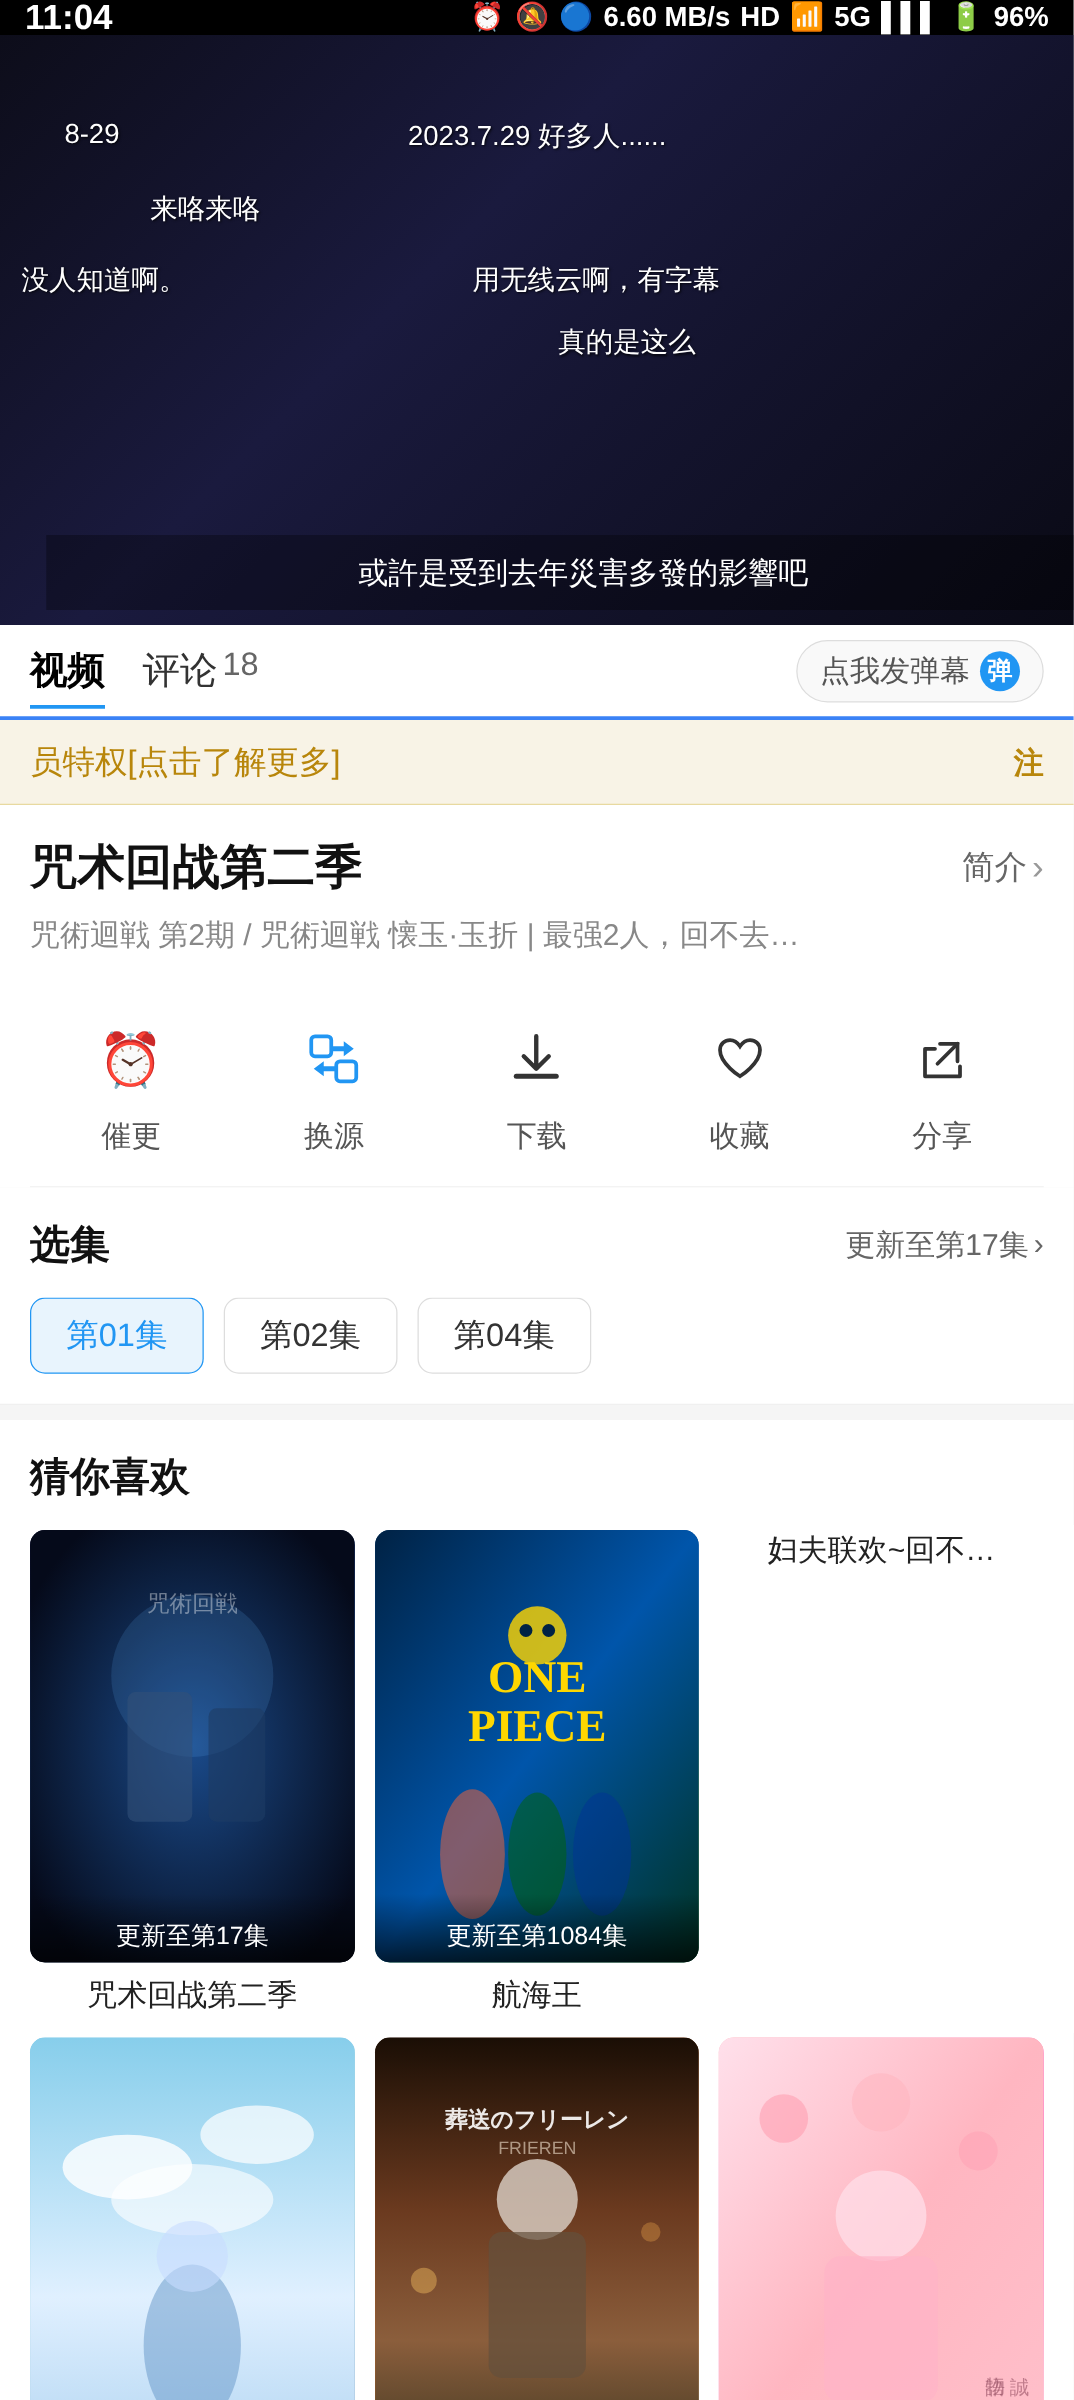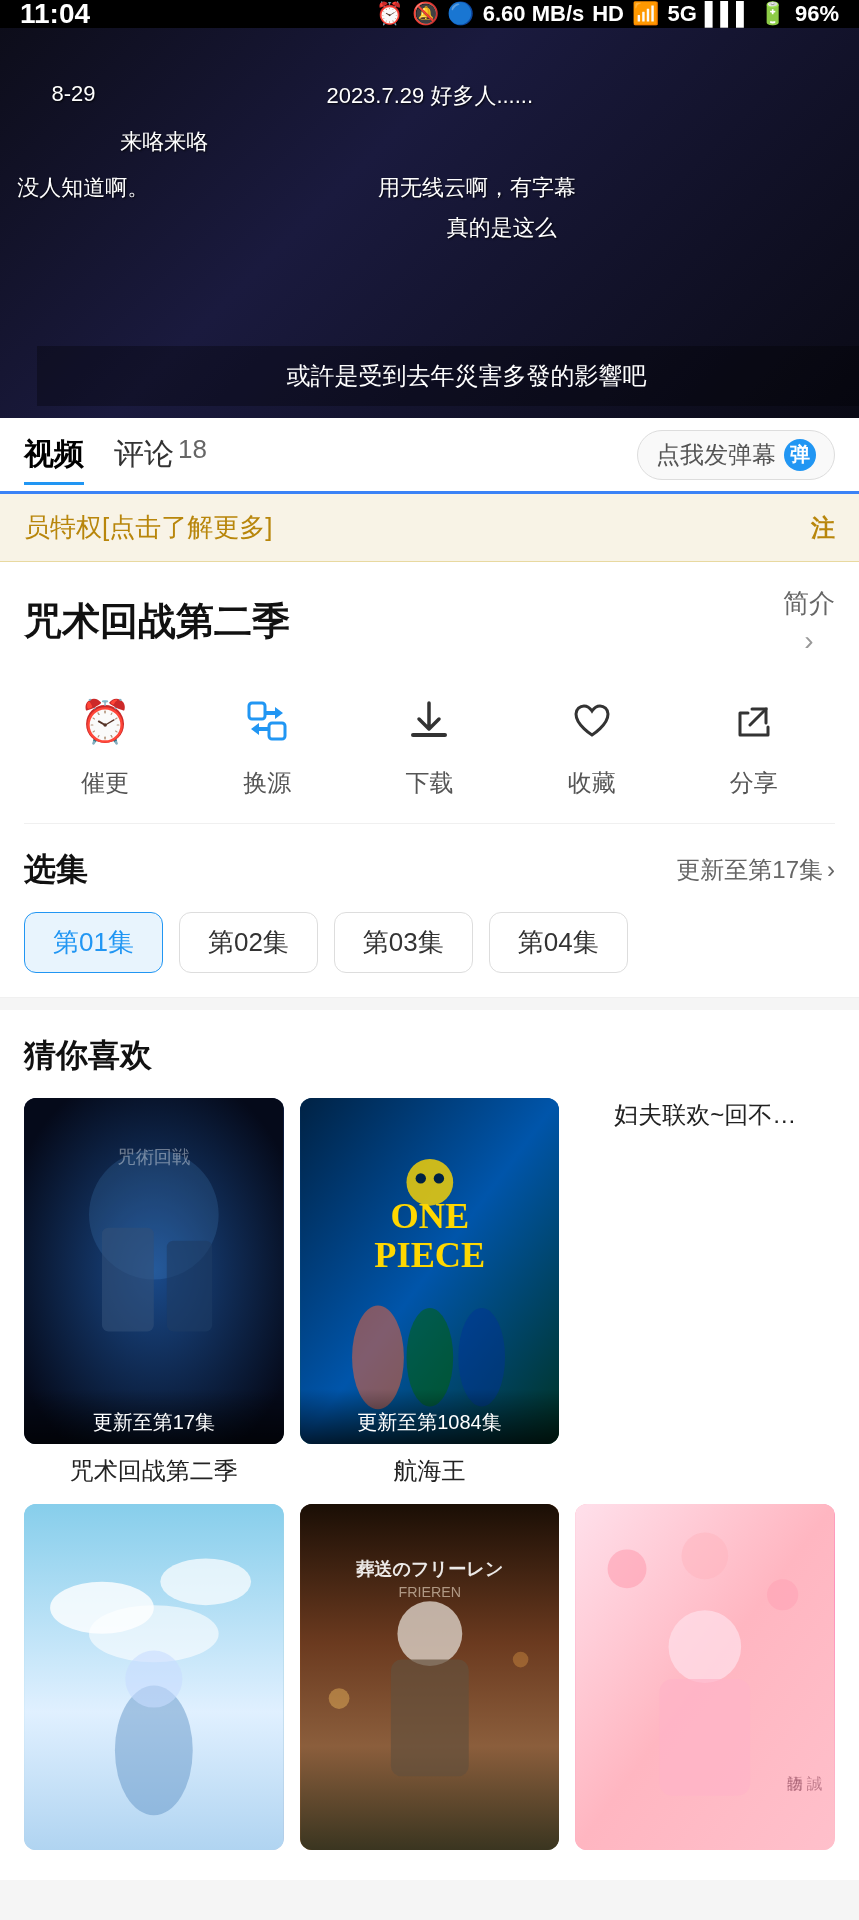--- a/index.html
+++ b/index.html
@@ -30,21 +30,21 @@
       align-items: center;
       gap: 8px;
       font-size: 22px;
     }
     .status-right span { font-size: 22px; }
 
     
     .video-area {
       background: #1a1a2e;
       width: 100%;
-      height: 390px;
+      height: 472px;
       position: relative;
       overflow: hidden;
     }
     .video-bg {
       width: 100%;
       height: 100%;
       background: linear-gradient(135deg, #0d0d1a 0%, #1a1a3e 40%, #0a0a15 100%);
       position: relative;
     }
     .video-comments-overlay {
@@ -160,21 +160,20 @@
       font-size: 38px;
       font-weight: 700;
       color: #111;
     }
     .intro-link {
       display: flex;
       align-items: center;
       font-size: 26px;
       color: #666;
       gap: 4px;
-      flex-direction: column;
     }
     .intro-chevron { color: #999; font-size: 28px; }
 
     
     .anime-tags {
       font-size: 24px;
       color: #888;
       margin-bottom: 28px;
       line-height: 1.5;
     }
@@ -379,20 +378,21 @@
 <div class="content-section">
 
   <div class="title-row">
     <h1 class="anime-title">咒术回战第二季</h1>
     <div class="intro-link">
       <span>简介</span>
       <span class="intro-chevron">›</span>
     </div>
   </div>
 
+  <div class="anime-tags">咒術迴戦 第2期 / 咒術迴戦 懐玉·玉折 | 最强2人，回不去…</div>
 
   <div class="action-buttons">
     <div class="action-btn">
       <div class="action-icon">⏰</div>
       <span class="action-label">催更</span>
     </div>
     <div class="action-btn">
       <div class="action-icon blue">
         <svg width="44" height="44" viewBox="0 0 44 44" fill="none">
           <rect x="4" y="4" width="16" height="16" rx="3" stroke="#2196F3" stroke-width="3" fill="none"></rect>
@@ -437,21 +437,20 @@
   <div class="selection-header">
     <span class="selection-title">选集</span>
     <div class="selection-update">
       <span>更新至第17集</span>
       <span>›</span>
     </div>
   </div>
   <div class="episode-list">
     <button class="episode-btn active">第01集</button>
     <button class="episode-btn">第02集</button>
-    <button class="episode-btn">第03集</button>
     <button class="episode-btn">第04集</button>
   </div>
 </div>
 
 <div class="recommend-section">
   <div class="recommend-title">猜你喜欢</div>
   <div class="recommend-grid">
 
     <div class="recommend-item">
       <div class="recommend-thumb poster-jujutsu">

